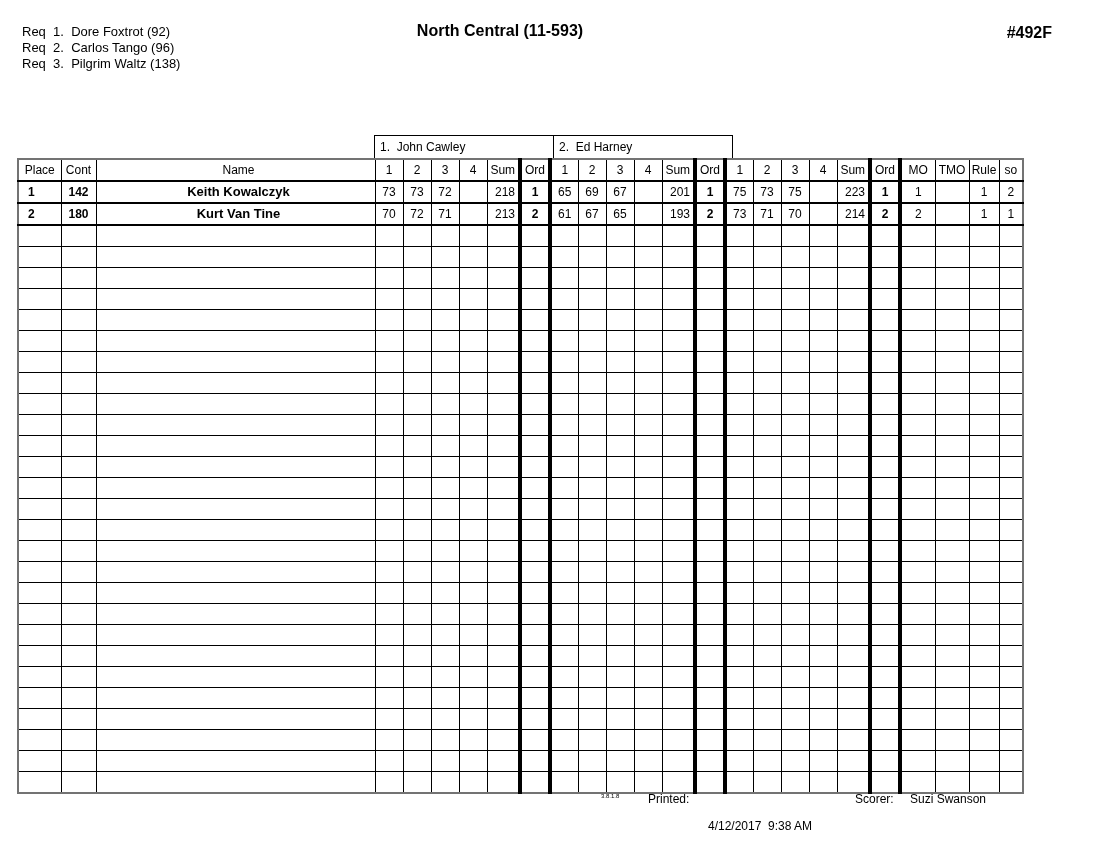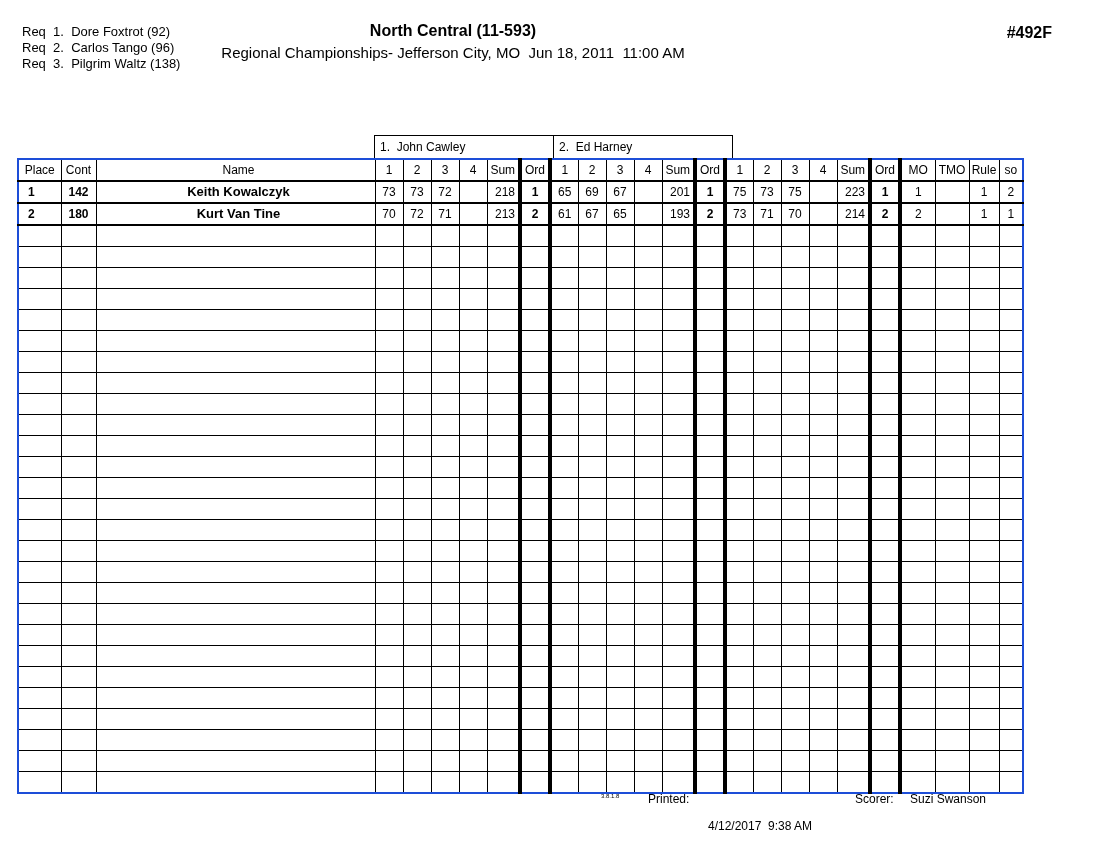--- a/index.html
+++ b/index.html
@@ -24,20 +24,21 @@
     line-height: 16px;
   }
 
   
   .title-block {
     position: absolute;
     left: 0;
     top: 22px;
     width: 906px;
     text-align: center;
+    padding-left: 47px;
   }
   .region   { font-size: 16px; font-weight: bold; }
   .event    { font-size: 15px; margin-top: 4px; }
   .title    { font-size: 19px; font-weight: bold; margin-top: 3px; }
   .subtitle { font-size: 16px; margin-top: 4px; }
 
   
   .report-num {
     position: absolute;
     top: 24px;
@@ -67,21 +68,21 @@
   }
   .judge-box + .judge-box { margin-left: -1px; }
 
   
   table.results {
     position: absolute;
     left: 17px;
     top: 158px;
     border-collapse: collapse;
     table-layout: fixed;
-    border: 2px solid #1d4ed8;
+    border: 2px solid #737373;
     background: #fff;
     font-size: 12px;
   }
   table.results th,
   table.results td {
     border: 1px solid #000;
     padding: 0;
     height: 20px;
     line-height: 20px;
     overflow: hidden;
@@ -125,21 +126,20 @@
 <body>
 
 <div class="req-block">
   <div class="pre">Req  1.  Dore Foxtrot (92)</div>
   <div class="pre">Req  2.  Carlos Tango (96)</div>
   <div class="pre">Req  3.  Pilgrim Waltz (138)</div>
 </div>
 
 <div class="title-block">
   <div class="region">North Central (11-593)</div>
-  <div class="event pre">Regional Championships- Jefferson City, MO  Jun 18, 2011  11:00 AM</div>
 </div>
 
 <div class="report-num">#492F</div>
 
 <div class="judge-row">
   <div class="judge-box">1.  John Cawley</div>
   <div class="judge-box">2.  Ed Harney</div>
 </div>
 
 <table class="results">

